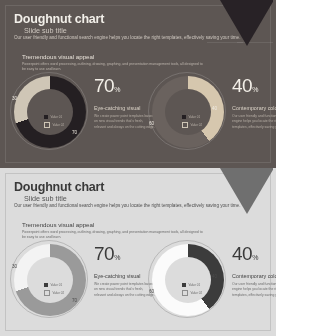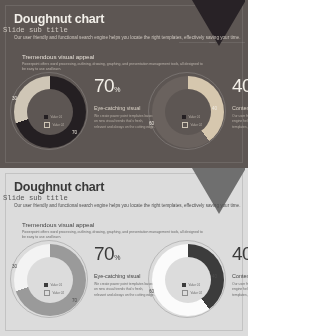--- a/index.html
+++ b/index.html
@@ -1,34 +1,34 @@
 <!DOCTYPE html>
 <html><head>
 <meta charset="utf-8">
 <style>
   html,body{margin:0;padding:0;background:#ffffff;}
   body{width:300px;height:336px;overflow:hidden;font-family:"Liberation Sans",sans-serif;}
 
-  .slide{position:relative;width:248px;height:168px;overflow:hidden;box-sizing:border-box;}
+  .slide{position:relative;width:276px;height:168px;overflow:hidden;box-sizing:border-box;}
   .slide.dark{background:#5d5653;}
   .slide.light{background:#dcdcdc;}
 
   .frame{position:absolute;left:5px;top:5px;right:5px;bottom:5px;border:1px solid rgba(255,255,255,.10);box-sizing:border-box;pointer-events:none;}
   .slide.light .frame{border-color:rgba(120,120,120,.25);}
 
   
   .tri-wrap{position:absolute;top:0;right:3px;width:66px;height:50px;overflow:hidden;}
   .tri{position:absolute;width:0;height:0;border-left:27px solid transparent;border-right:27px solid transparent;}
   .tri.main{left:13px;top:0;border-top:46px solid #282226;}
   .slide.light .tri.main{border-top-color:#6f6f6f;}
   .ghostline{position:absolute;border-top:1px solid rgba(255,255,255,.09);}
 
   .title{position:absolute;left:14px;top:12px;font-size:12.5px;font-weight:bold;letter-spacing:-.2px;color:#f2efe9;margin:0;}
   .slide.light .title{color:#3a3a3a;}
-  .subtitle{position:absolute;left:3px;top:26px;font-size:7.2px;color:#cfc8c0;margin:0;font-family:Liberation Mono, monospace;}
+  .subtitle{position:absolute;left:24px;top:26px;font-size:7.2px;color:#cfc8c0;margin:0;}
   .slide.light .subtitle{color:#555;}
   .subdesc{position:absolute;left:14px;top:35px;font-size:4.6px;color:#cfc8c0;margin:0;white-space:nowrap;}
   .slide.light .subdesc{color:#4d4d4d;}
 
   .sec-title{position:absolute;left:22px;top:53px;font-size:6.2px;color:#e8e2d9;margin:0;}
   .slide.light .sec-title{color:#3f3f3f;}
   .sec-body{position:absolute;left:22px;top:62px;width:185px;font-size:3.5px;line-height:1.5;color:#bdb5ad;margin:0;}
   .slide.light .sec-body{color:#6a6a6a;}
 
   .chart-block{position:absolute;top:76px;}

